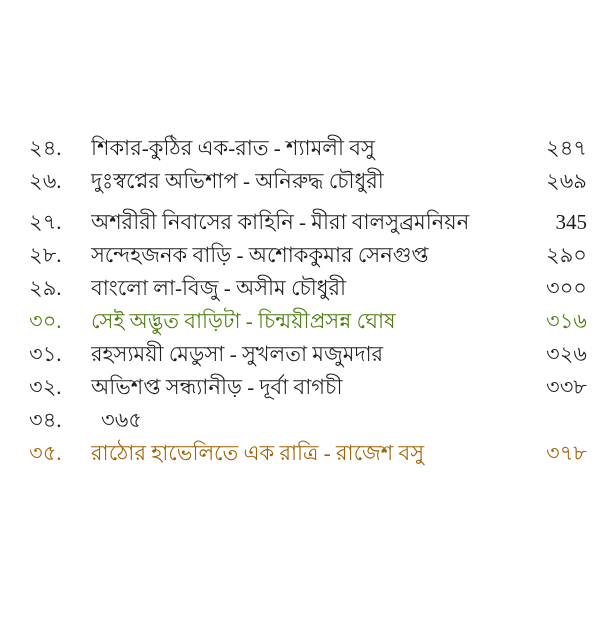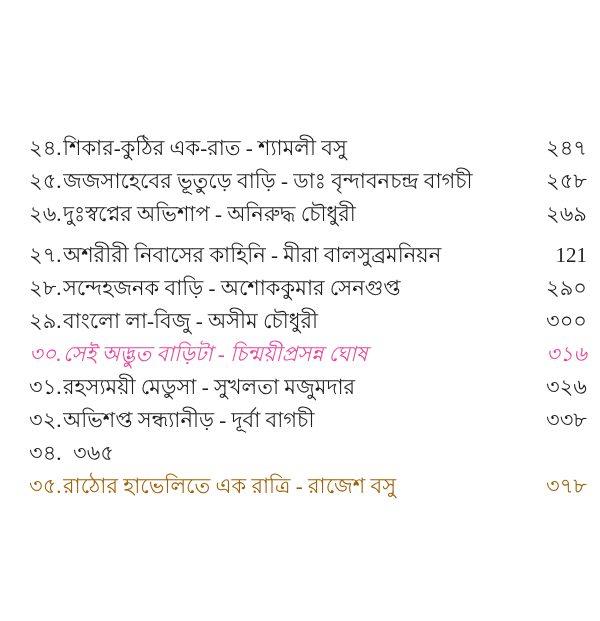--- a/index.html
+++ b/index.html
@@ -22,20 +22,21 @@
     right: 13px;
   }
   .toc-row {
     display: flex;
     align-items: center;
     height: 33px;
     font-size: 21px;
     line-height: 33px;
     color: #1e1e1e;
     white-space: nowrap;
+    gap: 28px;
   }
   .toc-no {
     flex: none;
     width: 34px;
   }
   .toc-title {
     flex: 1 1 auto;
     overflow: hidden;
   }
   .toc-page {
@@ -48,51 +49,46 @@
 <body>
 
 <div class="page" style="background: rgb(255, 255, 255);">
   <div class="toc">
   <div class="toc-row" style="color: rgb(30, 30, 30);">
     <span class="toc-no">২৪.</span>
     <span class="toc-title">শিকার-কুঠির এক-রাত - শ্যামলী বসু</span>
     <span class="toc-page">২৪৭</span>
   </div>
 
-  <div class="toc-row" style="color: rgb(30, 30, 30);">
-    <span class="toc-no">২৫.</span>
-    <span class="toc-title">জজসাহেবের ভূতুড়ে বাড়ি - ডাঃ বৃন্দাবনচন্দ্র বাগচী</span>
-    <span class="toc-page">২৫৮</span>
-  </div>
 
   <div class="toc-row" style="color: rgb(30, 30, 30);">
     <span class="toc-no">২৬.</span>
     <span class="toc-title">দুঃস্বপ্নের অভিশাপ - অনিরুদ্ধ চৌধুরী</span>
     <span class="toc-page">২৬৯</span>
   </div>
 
   <div class="toc-row" style="color: rgb(30, 30, 30); margin-top: 8px;">
     <span class="toc-no">২৭.</span>
     <span class="toc-title">অশরীরী নিবাসের কাহিনি - মীরা বালসুব্রমনিয়ন</span>
-    <span class="toc-page">121</span>
+    <span class="toc-page">345</span>
   </div>
 
   <div class="toc-row" style="color: rgb(30, 30, 30);">
     <span class="toc-no">২৮.</span>
     <span class="toc-title">সন্দেহজনক বাড়ি - অশোককুমার সেনগুপ্ত</span>
     <span class="toc-page">২৯০</span>
   </div>
 
   <div class="toc-row" style="color: rgb(30, 30, 30);">
     <span class="toc-no">২৯.</span>
     <span class="toc-title">বাংলো লা-বিজু - অসীম চৌধুরী</span>
     <span class="toc-page">৩০০</span>
   </div>
 
-  <div class="toc-row" style="color: #ec4899; font-style: italic;">
+  <div class="toc-row" style="color: #4d7c0f;">
     <span class="toc-no">৩০.</span>
     <span class="toc-title">সেই অদ্ভুত বাড়িটা - চিন্ময়ীপ্রসন্ন ঘোষ</span>
     <span class="toc-page">৩১৬</span>
   </div>
 
   <div class="toc-row" style="color: rgb(30, 30, 30);">
     <span class="toc-no">৩১.</span>
     <span class="toc-title">রহস্যময়ী মেডুসা - সুখলতা মজুমদার</span>
     <span class="toc-page">৩২৬</span>
   </div>

